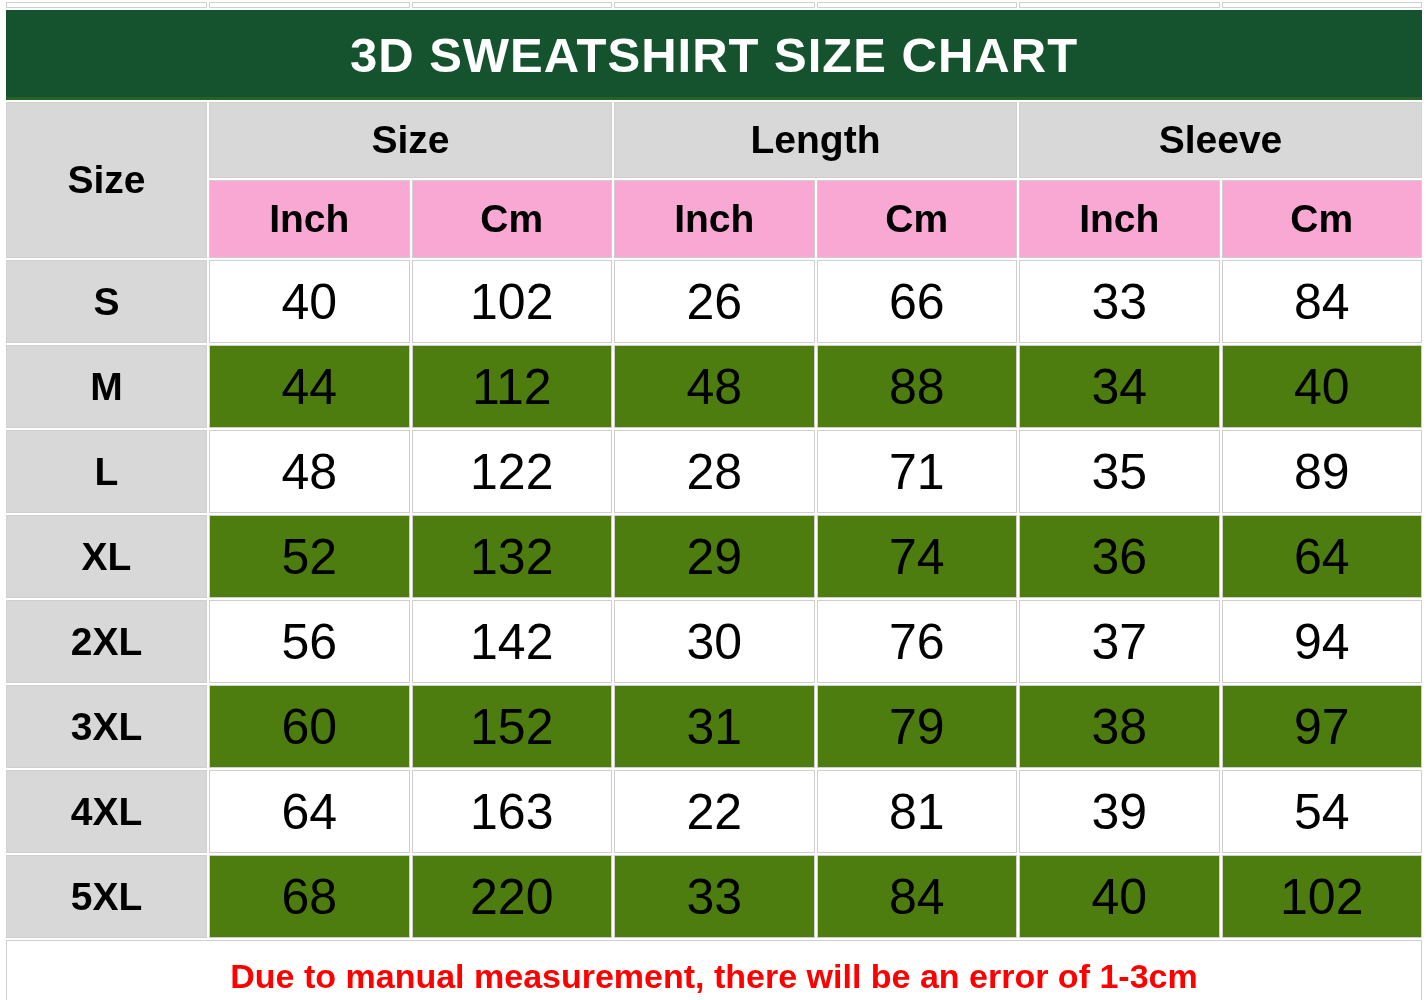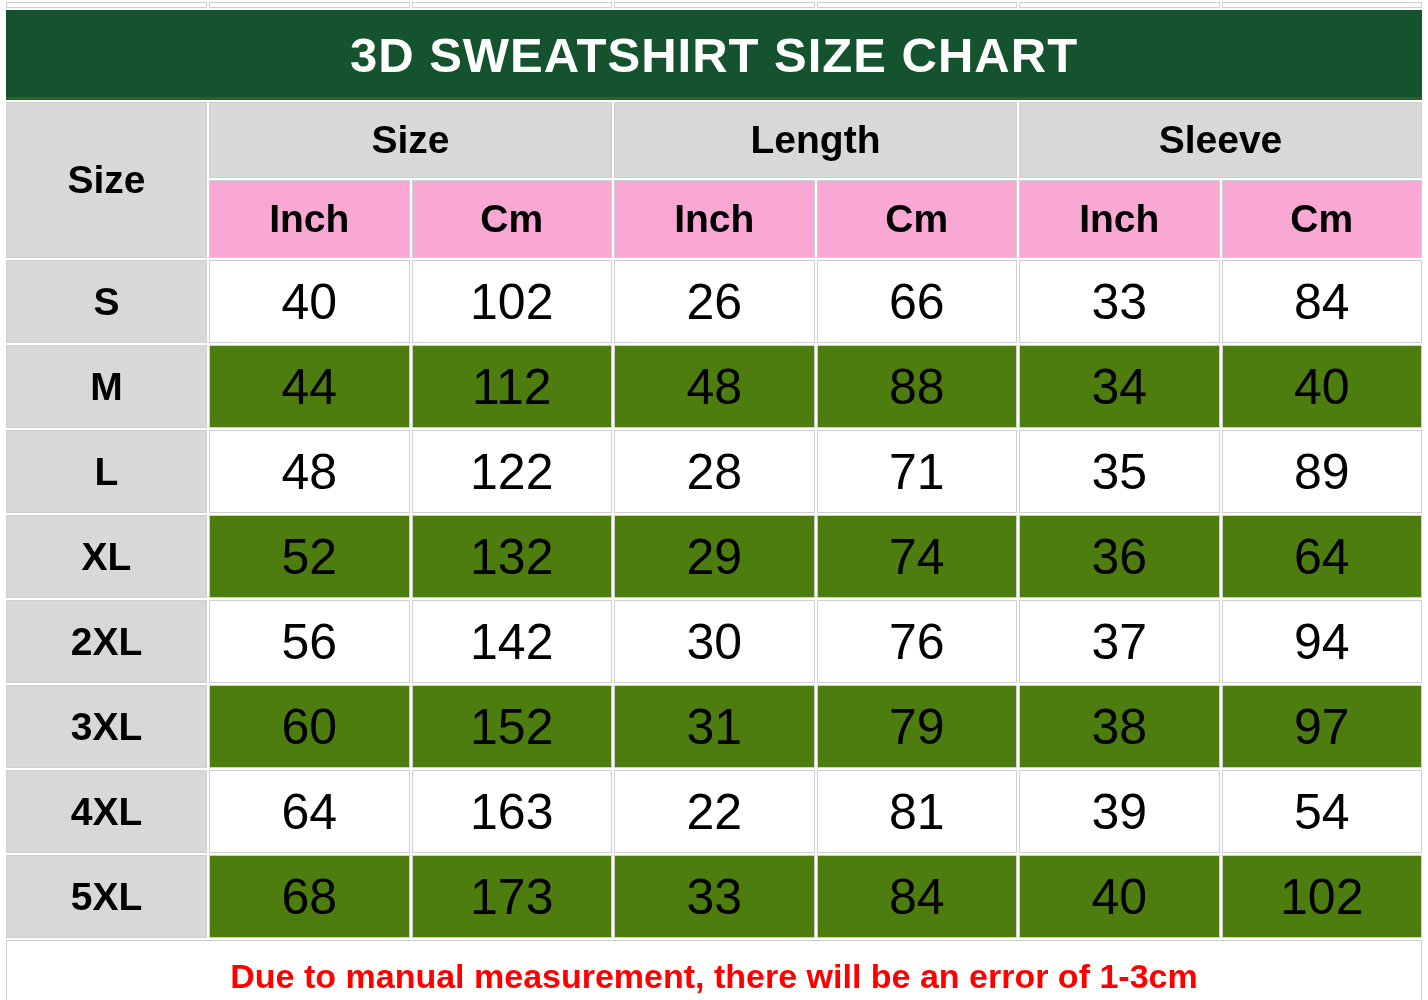--- a/index.html
+++ b/index.html
@@ -185,21 +185,21 @@
           <td class="val">64</td>
           <td class="val">163</td>
           <td class="val">22</td>
           <td class="val">81</td>
           <td class="val">39</td>
           <td class="val">54</td>
         </tr>
         <tr class="stripe">
           <td class="size-cell">5XL</td>
           <td class="val">68</td>
-          <td class="val">173</td>
+          <td class="val">220</td>
           <td class="val">33</td>
           <td class="val">84</td>
           <td class="val">40</td>
           <td class="val">102</td>
         </tr>
       </tbody>
 
     <tbody>
 
       <tr>

